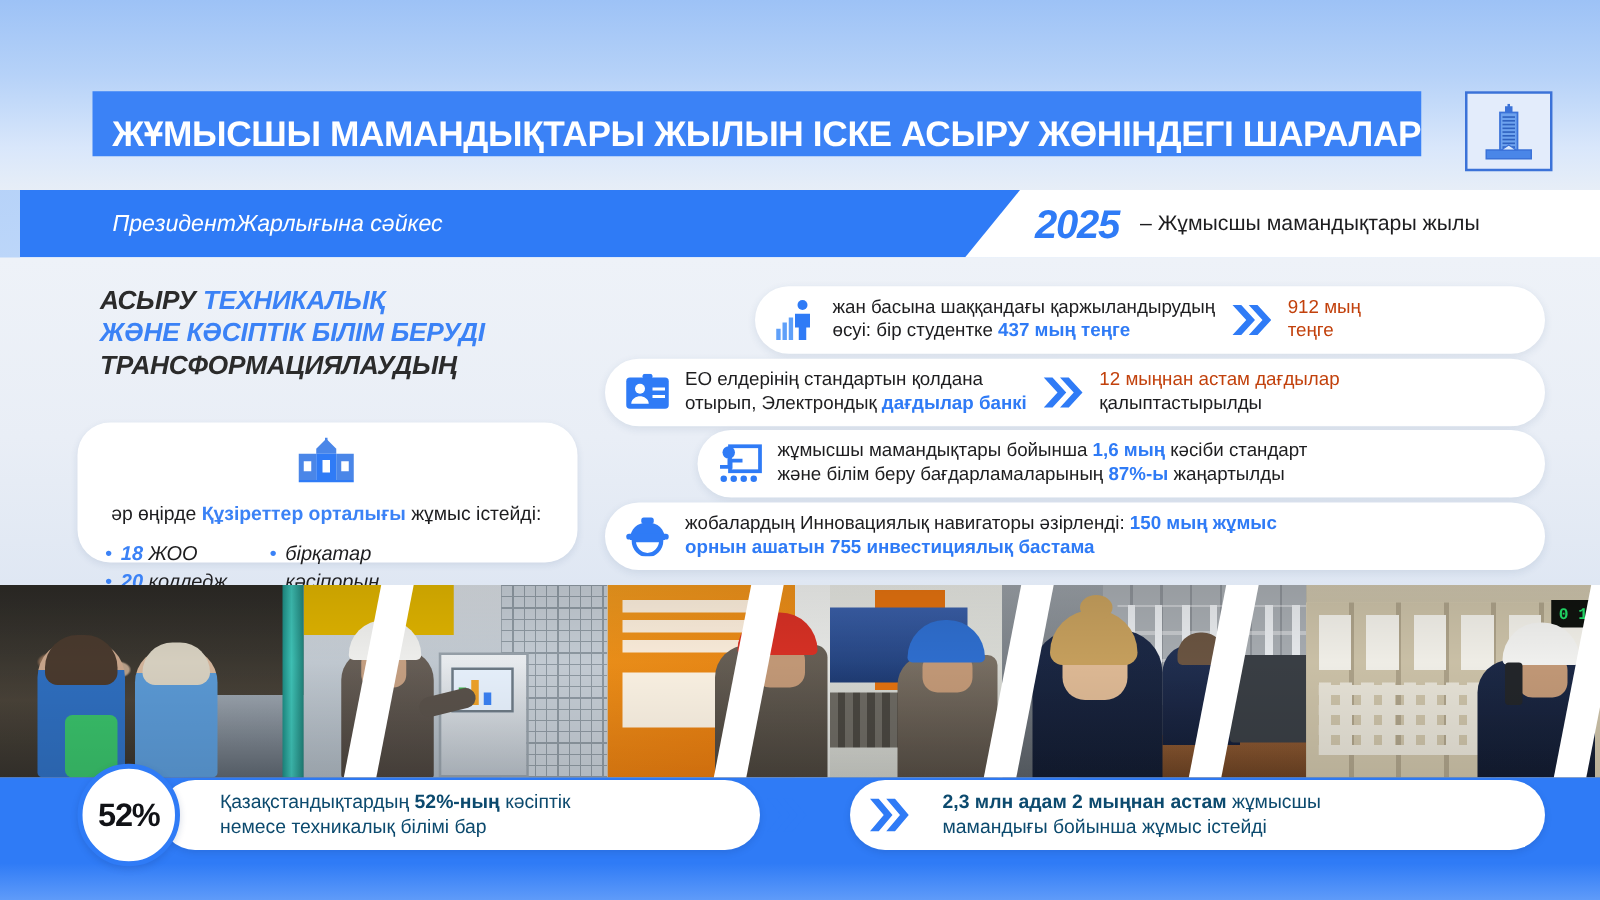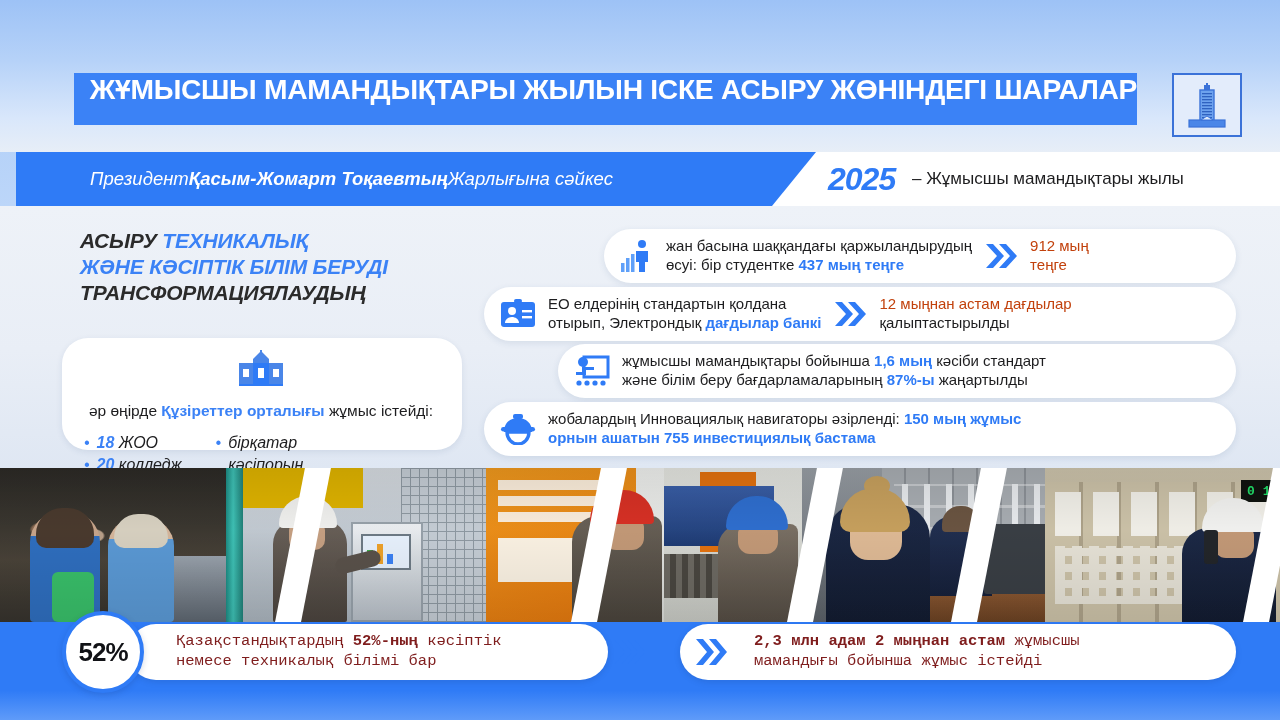--- a/index.html
+++ b/index.html
@@ -17,21 +17,21 @@
   }
 
   
   .header-zone {
     position: absolute; left: 0; top: 0; width: 1280px; height: 152px;
     background: linear-gradient(180deg, #9dc2f6 0%, #b6d2f8 40%, #d9e7fb 78%, #e7eef7 100%);
   }
   .title-bar {
     position: absolute; left: 74px; top: 73px; width: 1063px; height: 52px;
     background: #3b82f6;
-    display: flex; align-items: flex-start;
+    display: flex; align-items: flex-end;
   }
   .title-bar .title-text {
     color: #ffffff;
     font-size: 28.5px;
     font-weight: 700;
     letter-spacing: -0.3px;
     padding-left: 16px;
     white-space: nowrap;
     transform: scaleX(0.99);
     transform-origin: left center;
@@ -251,21 +251,21 @@
     box-shadow: 0 2px 6px rgba(20,50,110,0.18);
   }
   .circle-52 span { font-size: 26px; font-weight: 700; color: #111216; letter-spacing: -1px; }
   .bottom-card {
     position: absolute; height: 56px; background: #ffffff;
     border-radius: 28px; display: flex; align-items: center;
     box-shadow: 0 2px 6px rgba(20,50,110,0.16);
   }
   #bc-left { left: 128px; top: 624px; width: 480px; padding-left: 48px; padding-right: 16px; }
   #bc-right { left: 680px; top: 624px; width: 556px; padding-left: 74px; padding-right: 16px; }
-  .bottom-card .bt { font-size: 15.5px; line-height: 1.26; color: #7f1d1d; font-family: Liberation Mono, monospace; }
+  .bottom-card .bt { font-size: 15.5px; line-height: 1.26; color: #0c4a6e; }
   .bottom-card .bt b { font-weight: 700; }
   .bchev { position: absolute; display: flex; align-items: center; z-index: 9; }
   #bchev1 { left: 612px; top: 636px; }
   #bchev2 { left: 694px; top: 636px; }
 </style>
 </head>
 <body>
 
 <div id="poster">
 
@@ -294,21 +294,20 @@
         <rect x="2" y="37" width="36" height="7" fill="none" stroke="#3b72d8" stroke-width="1.2"></rect>
         <path d="M14 37 L20 33 L26 37 Z" fill="#dce9fb" stroke="#3b72d8" stroke-width="1"></path>
       </svg>
     </div>
   </div>
 
   <div class="subtitle-band">
     <div class="subtitle-blue"></div>
     <div class="subtitle-blue-text">
       <span class="light">Президент </span>
-        <b>Қасым-Жомарт Тоқаевтың</b>
         <span class="light"> Жарлығына сәйкес</span>
     </div>
     <div class="year-big">2025</div>
     <div class="year-suffix">– Жұмысшы мамандықтары жылы</div>
   </div>
 
   <div class="content-zone"></div>
 
   <div class="left-heading">
     <span>АСЫРУ </span><span class="hl">ТЕХНИКАЛЫҚ</span><br>

